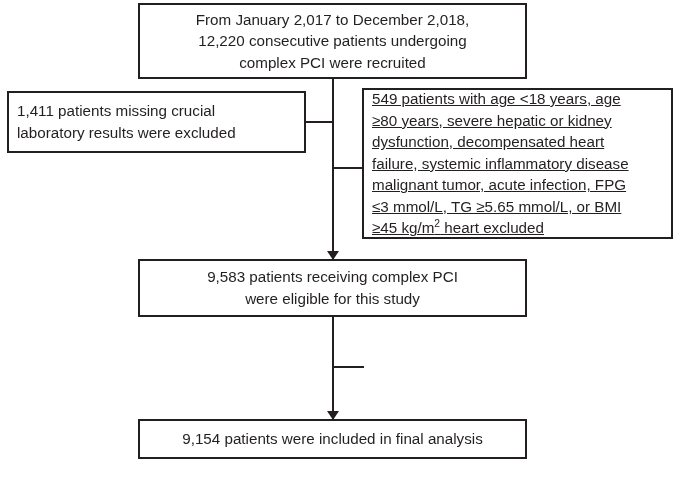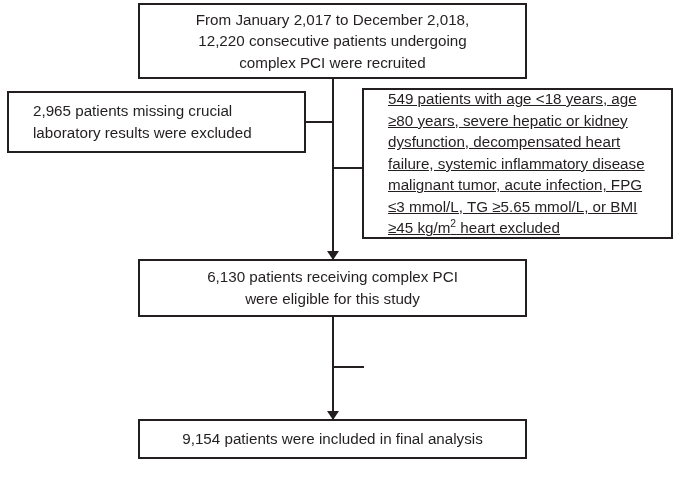--- a/index.html
+++ b/index.html
@@ -27,21 +27,21 @@
     align-items: center;
     justify-content: center;
     color: #231f20;
     font-size: 15.2px;
     line-height: 1.42;
     z-index: 3;
   }
   .node .txt {
     display: block;
     width: 100%;
-    padding: 0 24px;
+    padding: 0 8px;
     box-sizing: border-box;
     white-space: pre-line;
   }
   .center .txt { text-align: center; }
   .left-align .txt { text-align: left; }
 
   
   #node-recruited   { left: 138px; top: 3px;   width: 389px; height: 76px; }
   #node-excl-lab    { left: 7px;   top: 91px;  width: 299px; height: 62px; }
   #node-excl-crit   { left: 362px; top: 88px;  width: 311px; height: 151px; text-decoration: underline; }
@@ -96,36 +96,36 @@
   <div class="arrow" id="arrow-eligible"></div>
   <div class="arrow" id="arrow-final"></div>
 
   <div class="node center" id="node-recruited">
     <span class="txt">From January 2,017 to December 2,018,
 12,220 consecutive patients undergoing
 complex PCI were recruited</span>
   </div>
 
   <div class="node left-align" id="node-excl-lab">
-    <span class="txt">2,965 patients missing crucial
+    <span class="txt">1,411 patients missing crucial
 laboratory results were excluded</span>
   </div>
 
   <div class="node left-align" id="node-excl-crit">
     <span class="txt"><span>549 patients with age &lt;18 years, age
 ≥80 years, severe hepatic or kidney
 dysfunction, decompensated heart
 failure, systemic inflammatory disease
 malignant tumor, acute infection, FPG
 ≤3 mmol/L, TG ≥5.65 mmol/L, or BMI
 ≥45 kg/m</span><sup>2</sup><span> heart excluded</span></span>
   </div>
 
   <div class="node center" id="node-eligible">
-    <span class="txt">6,130 patients receiving complex PCI
+    <span class="txt">9,583 patients receiving complex PCI
 were eligible for this study</span>
   </div>
 
 
   <div class="node center" id="node-final">
     <span class="txt">9,154 patients were included in final analysis</span>
   </div>
 
 </div>
 

